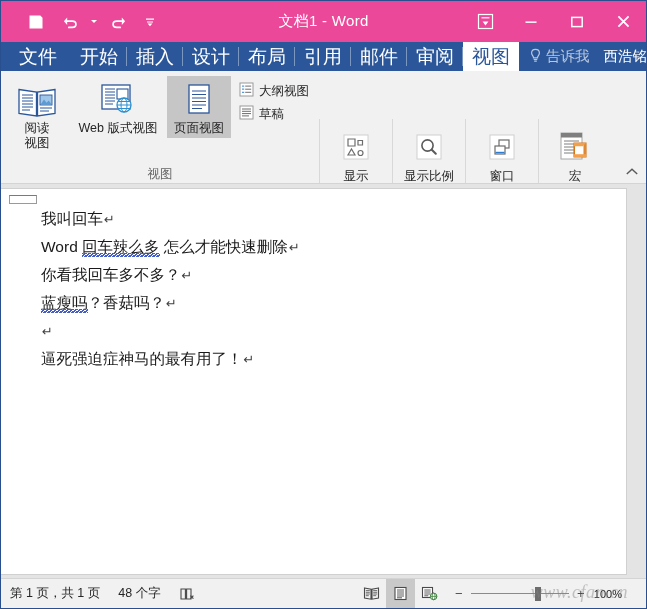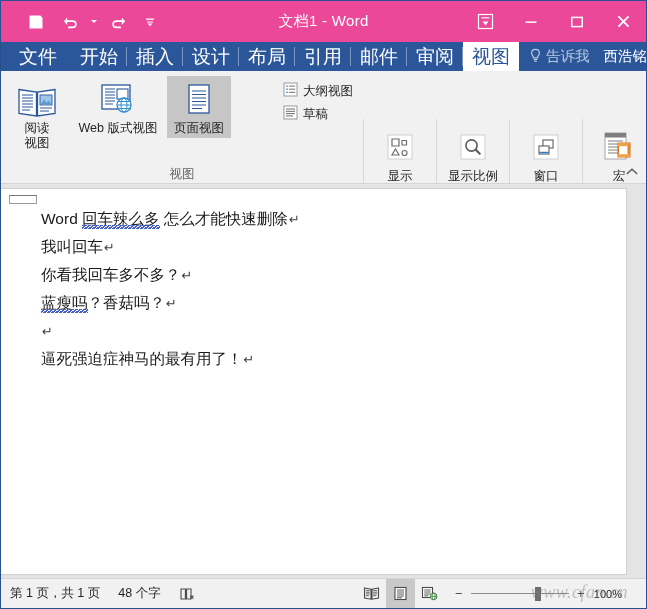--- a/index.html
+++ b/index.html
@@ -191,21 +191,20 @@
     display: flex; flex-direction: column;
     gap: 5px;
     padding: 6px 6px 0 8px;
   }
   .smallbtn {
     display: flex; align-items: flex-end;
     gap: 5px;
     font-size: 12.5px;
     color: #262626;
     white-space: nowrap;
-    margin-left: 44px;
   }
   .dropcaret {
     width: 0; height: 0;
     border-left: 4px solid transparent;
     border-right: 4px solid transparent;
     border-top: 4px solid #4a4a4a;
     margin-top: 3px;
   }
   .collapse-ribbon {
     position: absolute;
@@ -586,25 +585,25 @@
         </svg>
     </div>
   </div>
 
   <div class="docarea">
     <div class="page">
       <div class="indent-marker"></div>
       <div class="doc-lines">
 
         <div class="dline">
+          <span>我叫回车</span><span class="pilcrow">↵</span>
+        </div>
+
+        <div class="dline">
           <span>Word </span><span class="squig">回车辣么多</span><span> 怎么才能快速删除</span><span class="pilcrow">↵</span>
-        </div>
-
-        <div class="dline">
-          <span>我叫回车</span><span class="pilcrow">↵</span>
         </div>
 
         <div class="dline">
           <span>你看我回车多不多？</span><span class="pilcrow">↵</span>
         </div>
 
         <div class="dline">
           <span class="squig">蓝瘦吗</span><span>？香菇吗？</span><span class="pilcrow">↵</span>
         </div>
 

